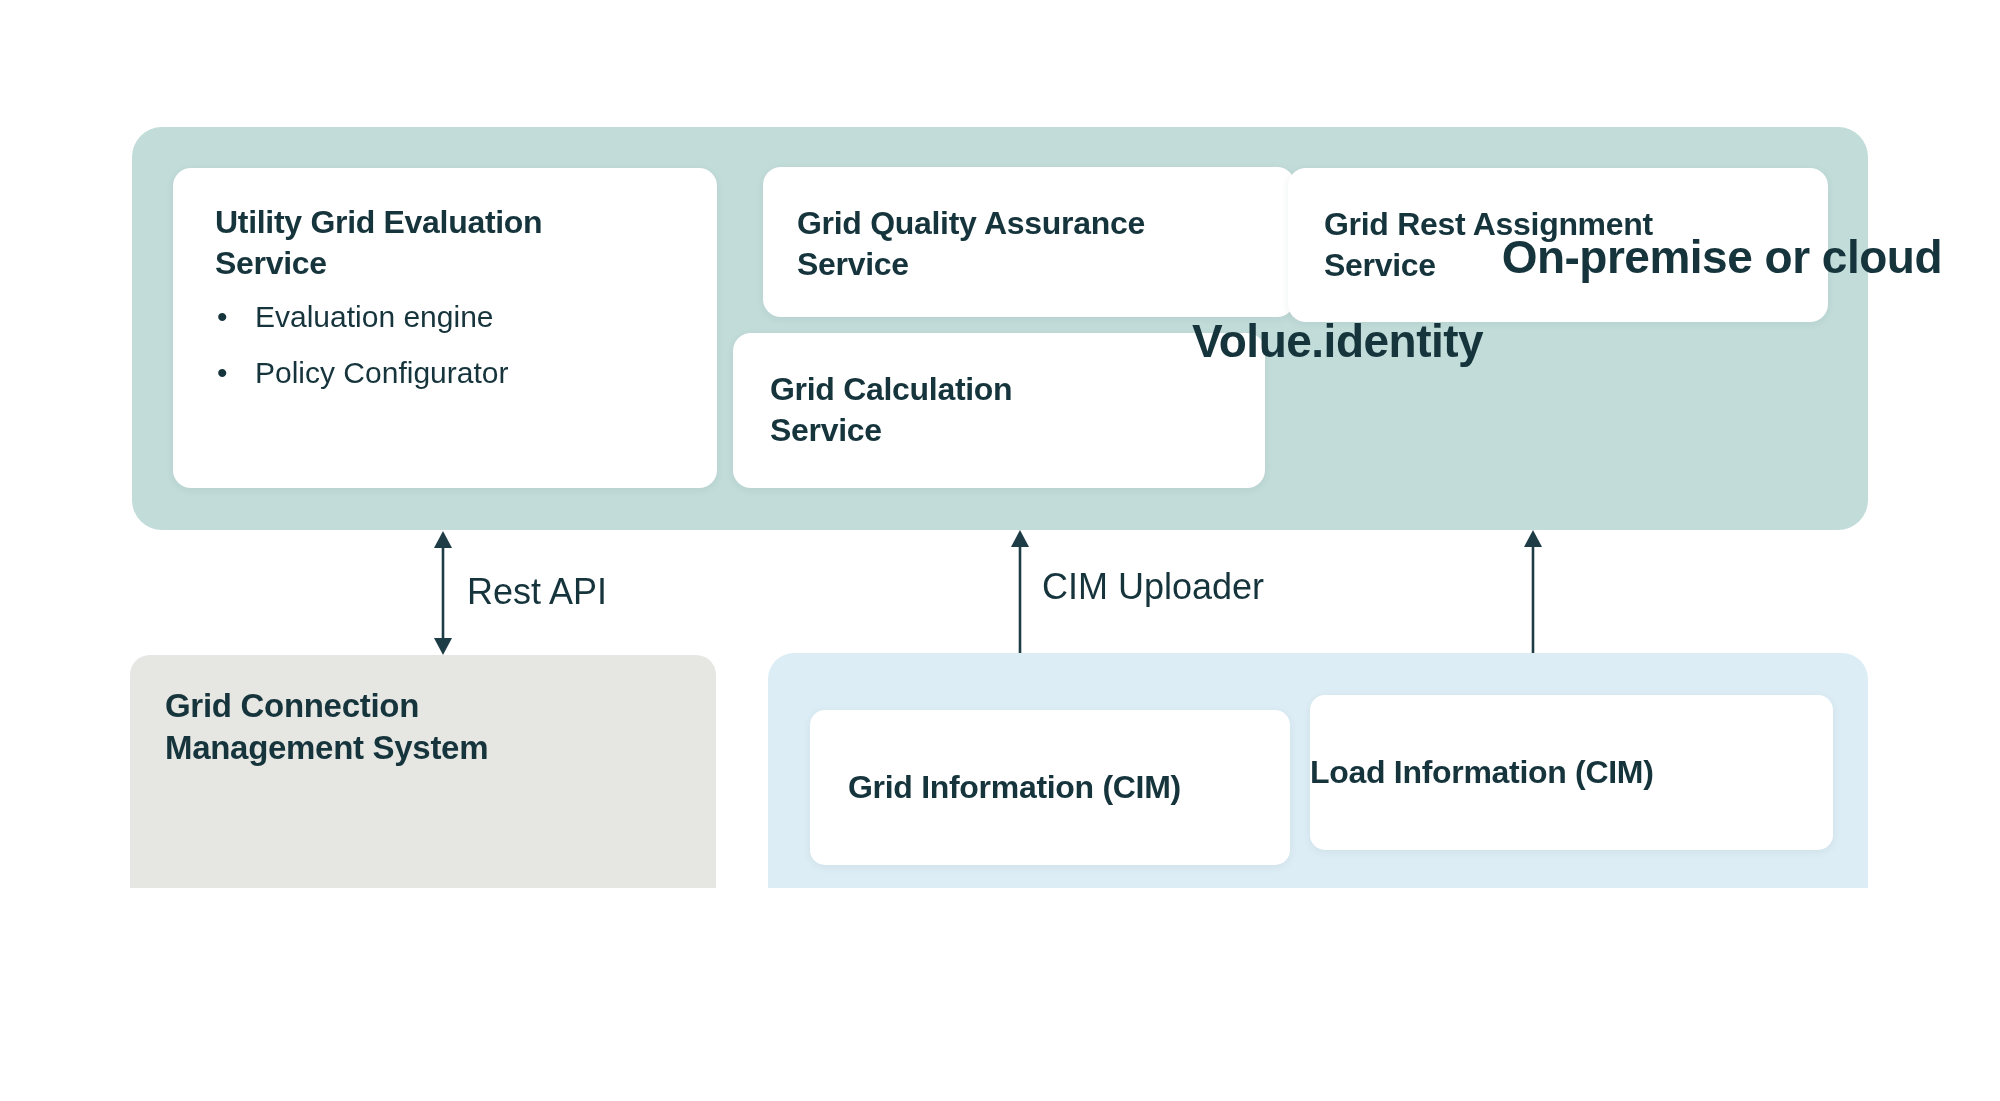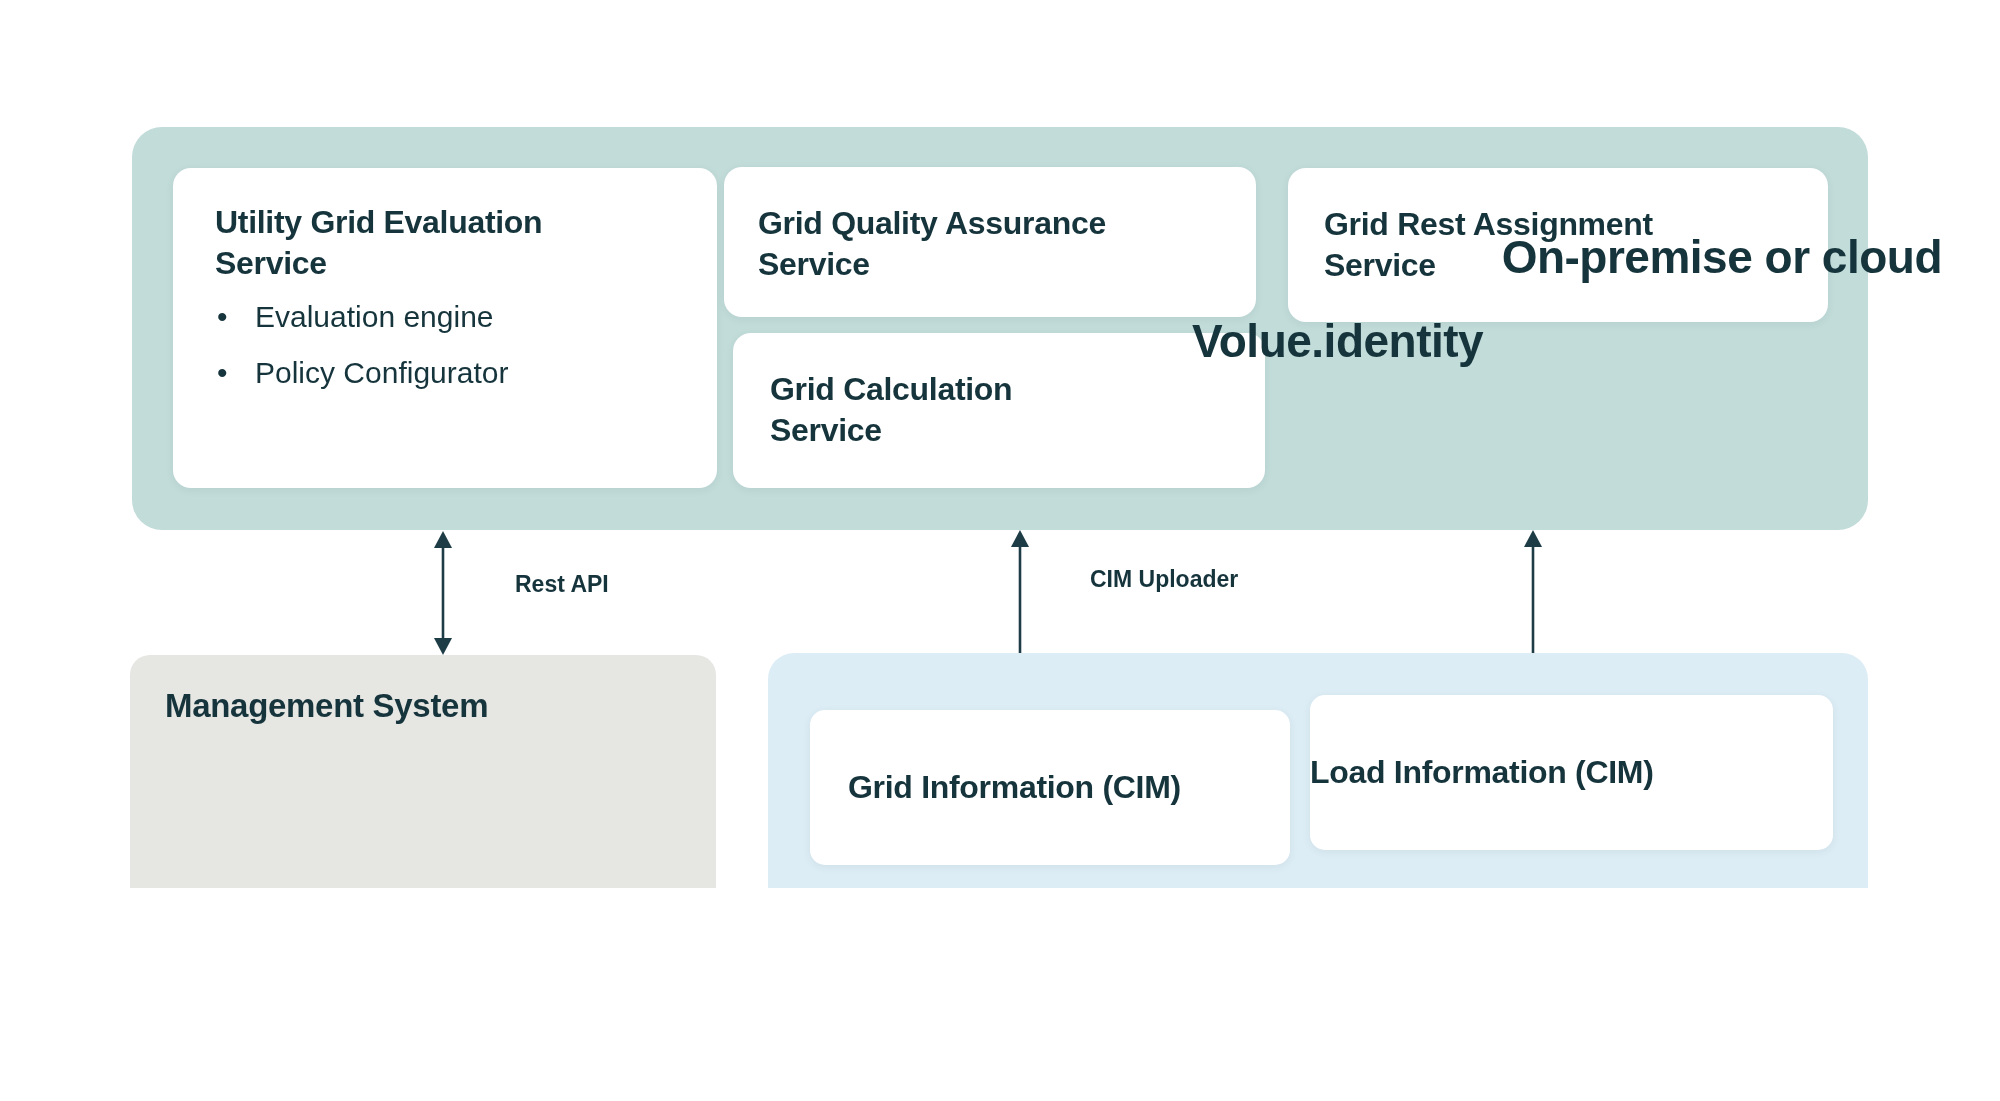--- a/index.html
+++ b/index.html
@@ -15,37 +15,37 @@
   body{font-family:"Liberation Sans",sans-serif;color:var(--text);}
   .canvas{position:relative;width:2000px;height:888px;background:#ffffff;overflow:hidden;}
 
   .group{position:absolute;}
   .teal-group{left:132px;top:127px;width:1736px;height:403px;background:var(--platform-bg);border-radius:30px;}
   .blue-group{left:768px;top:653px;width:1100px;height:321px;background:var(--onprem-bg);border-radius:26px;}
   .gray-box{position:absolute;left:130px;top:655px;width:586px;height:319px;background:var(--external-bg);border-radius:20px;padding:30px 40px 0 35px;}
 
   .card{position:absolute;background:var(--card-bg);border-radius:18px;box-shadow:0 2px 8px rgba(22,52,60,0.07);}
   .card-1{left:41px;top:41px;width:544px;height:320px;padding:34px 30px 0 42px;}
-  .card-2{left:592px;top:40px;width:532px;height:150px;padding:36px 44px 0 34px;}
+  .card-2{left:631px;top:40px;width:532px;height:150px;padding:36px 44px 0 34px;}
   .card-3{left:1156px;top:41px;width:540px;height:154px;padding:36px 30px 0 36px;}
   .card-4{left:601px;top:206px;width:532px;height:155px;padding:36px 30px 0 37px;}
   .card-a{left:42px;top:57px;width:480px;height:155px;border-radius:15px;display:flex;align-items:center;padding-left:38px;}
   .card-b{left:542px;top:42px;width:523px;height:155px;border-radius:15px;display:flex;align-items:center;}
 
   .card-title{font-size:32px;font-weight:700;line-height:1.27;letter-spacing:-0.3px;color:var(--text);}
   .card-title span{display:block;}
   .bullets{list-style:none;margin-top:10px;font-size:30px;line-height:1.58;color:var(--text);}
   .bullets li{position:relative;padding-left:40px;margin-top:8px;}
   .bullets li::before{content:"\2022";position:absolute;left:2px;}
 
   .group-label{position:absolute;font-size:46px;font-weight:700;letter-spacing:-0.5px;color:var(--text);white-space:nowrap;}
   .platform-label{left:1192px;top:314px;}
   .onprem-label{right:58px;top:230px;}
 
-  .conn-label{position:absolute;font-size:23px;font-weight:700;color:var(--text);white-space:nowrap;margin-left:48px;}
+  .conn-label{position:absolute;font-size:36px;font-weight:400;color:var(--text);white-space:nowrap;}
   .rest-label{left:467px;top:571px;}
   .cim-label{left:1042px;top:566px;}
 
   .arrow-svg{position:absolute;overflow:visible;}
   .rest-arrow{left:429px;top:531px;}
   .cim-arrow-1{left:1006px;top:530px;}
   .cim-arrow-2{left:1519px;top:530px;}
   .arrow-line{stroke:var(--arrow);stroke-width:2.6px;}
   .arrow-head{fill:var(--arrow);}
 </style>
@@ -104,20 +104,21 @@
   </svg>
   <div class="conn-label cim-label">CIM Uploader</div>
 
   <svg class="arrow-svg cim-arrow-2" width="28" height="164" viewBox="0 0 28 164">
     <line class="arrow-line" x1="14" y1="10" x2="14" y2="164"></line>
     <polygon class="arrow-head" points="14,0 5,17 23,17"></polygon>
   </svg>
 
   <div class="gray-box">
     <div class="card-title" style="font-size:33px;">
+      <span>Grid Connection</span>
       <span>Management System</span>
     </div>
   </div>
 
   <section class="group blue-group">
     <div class="card card-a">
       <div class="card-title">Grid Information (CIM)</div>
     </div>
     <div class="card card-b">
       <div class="card-title">Load Information (CIM)</div>

